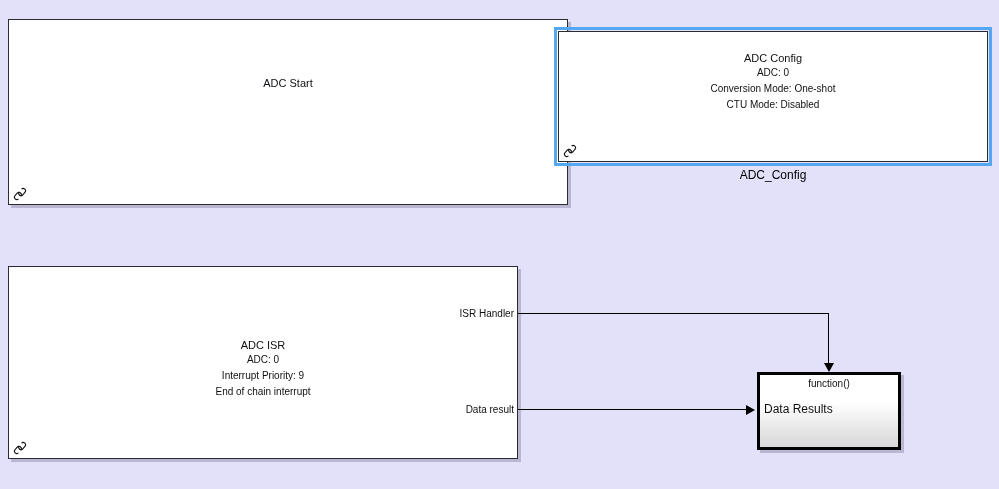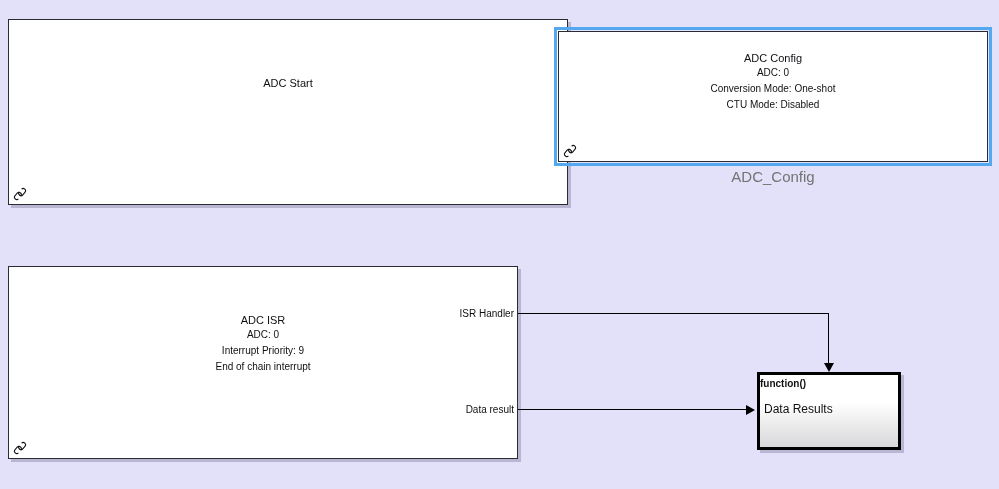--- a/index.html
+++ b/index.html
@@ -63,22 +63,22 @@
     bottom: 2px;
     width: 14px;
     height: 16px;
     pointer-events: none;
   }
 
   
   .block-label {
     position: absolute;
     text-align: center;
-    font-size: 15px;
-    color: #737373;
+    font-size: 12px;
+    color: #000000;
     white-space: nowrap;
   }
 
   
   .port-label {
     position: absolute;
     font-size: 10px;
     color: #101014;
     white-space: nowrap;
     text-align: left;
@@ -90,25 +90,24 @@
     box-sizing: border-box;
     border: 3px solid #000000;
     background: linear-gradient(180deg, #ffffff 0%, #ffffff 38%, #e9e9ea 72%, #d8d8da 100%);
     box-shadow: 3px 3px 0 0 rgba(150,148,175,0.55);
   }
   .fn-title {
     position: absolute;
     top: 3px;
     left: 0;
     right: 0;
-    text-align: left;
+    text-align: center;
     font-size: 10px;
     color: #101014;
     white-space: nowrap;
-    font-weight: bold;
   }
   .fn-port {
     position: absolute;
     top: 27px;
     left: 4px;
     font-size: 12px;
     color: #101014;
     white-space: nowrap;
   }
 
@@ -165,21 +164,21 @@
       <g fill="none" stroke="#111111" stroke-width="1.1">
         <path d="M8.6 3.2 a2.3 2.3 0 0 1 3.3 3.2 L9.6 9.0 a2.3 2.3 0 0 1 -3.3 -3.2"></path>
         <path d="M5.4 12.8 a2.3 2.3 0 0 1 -3.3 -3.2 L4.4 7.0 a2.3 2.3 0 0 1 3.3 3.2"></path>
       </g>
     </svg>
   </div>
 
   <div class="block-label" style="left:558px; top:168px; width:430px;">ADC_Config</div>
 
   <div class="sl-block" style="left:8px; top:266px; width:510px; height:193px;">
-    <div class="block-body" style="top:47px;">
+    <div class="block-body" style="top:72px;">
       <div class="block-title">ADC ISR</div>
       <div class="block-detail">ADC: 0
 Interrupt Priority: 9
 End of chain interrupt</div>
     </div>
     <svg class="link-icon" viewBox="0 0 14 16">
       <g fill="none" stroke="#111111" stroke-width="1.1">
         <path d="M8.6 3.2 a2.3 2.3 0 0 1 3.3 3.2 L9.6 9.0 a2.3 2.3 0 0 1 -3.3 -3.2"></path>
         <path d="M5.4 12.8 a2.3 2.3 0 0 1 -3.3 -3.2 L4.4 7.0 a2.3 2.3 0 0 1 3.3 3.2"></path>
       </g>

